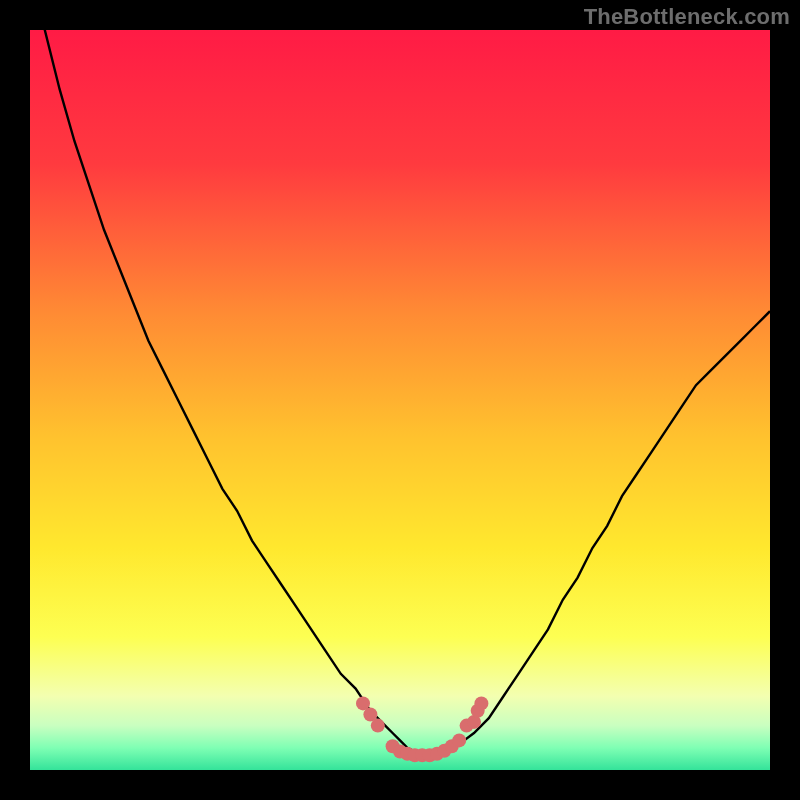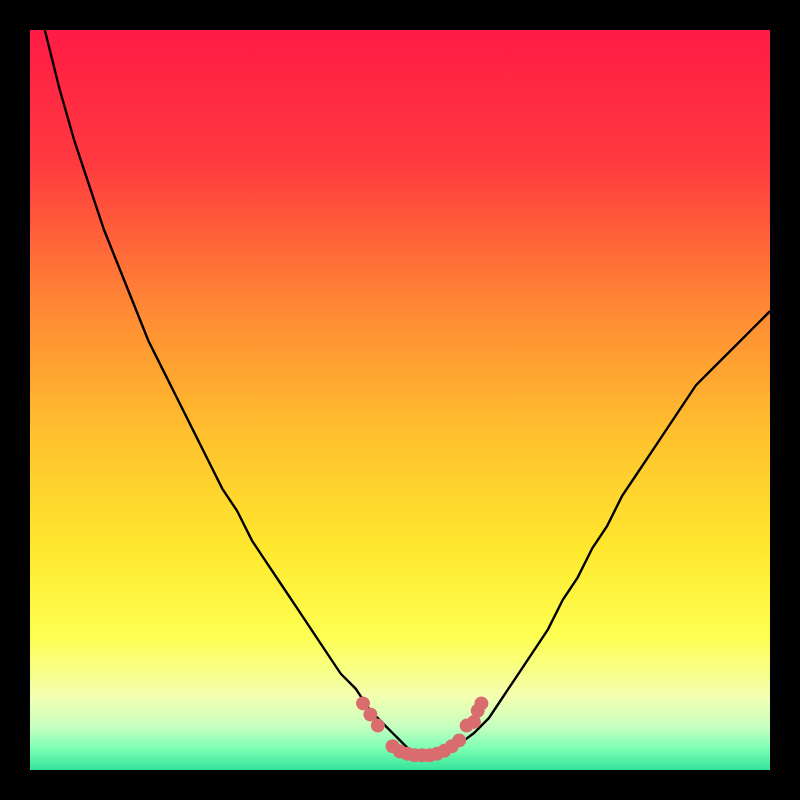--- a/index.html
+++ b/index.html
@@ -34,20 +34,21 @@
     left: 30px;
     width: 740px;
     height: 740px;
     display: block;
   }
 </style>
 </head>
 <body>
 
 <div class="frame">
+  <div class="watermark">TheBottleneck.com</div>
 
   <svg class="plot" viewBox="0 0 740 740" preserveAspectRatio="none">
     <defs>
       <linearGradient id="bg-grad" x1="0" y1="0" x2="0" y2="1">
         <stop offset="0%" stop-color="#ff1b45"></stop>
         <stop offset="18%" stop-color="#ff3a3f"></stop>
         <stop offset="38%" stop-color="#ff8a34"></stop>
         <stop offset="55%" stop-color="#ffc22e"></stop>
         <stop offset="70%" stop-color="#ffe82e"></stop>
         <stop offset="82%" stop-color="#fdff52"></stop>

